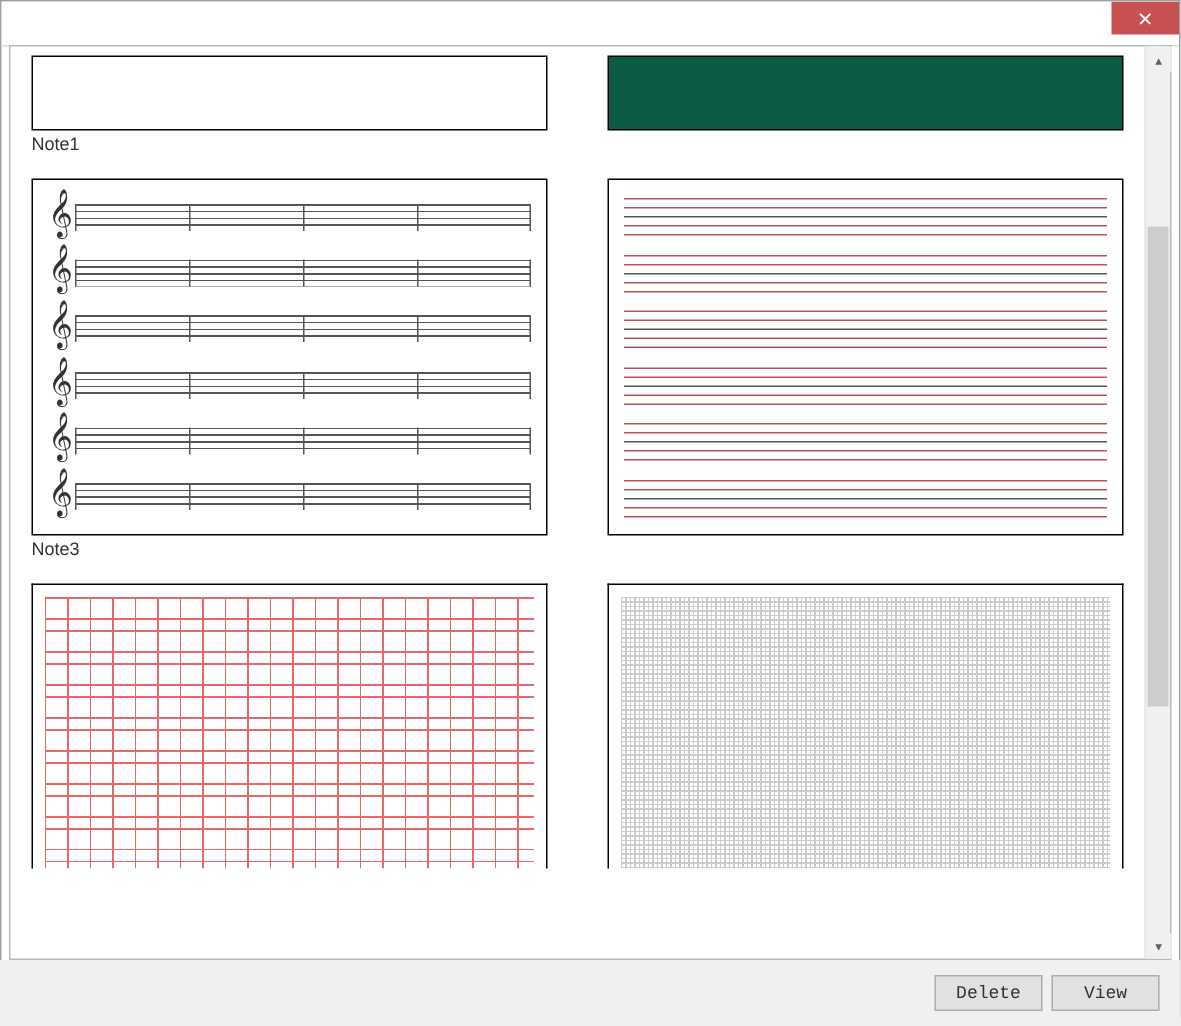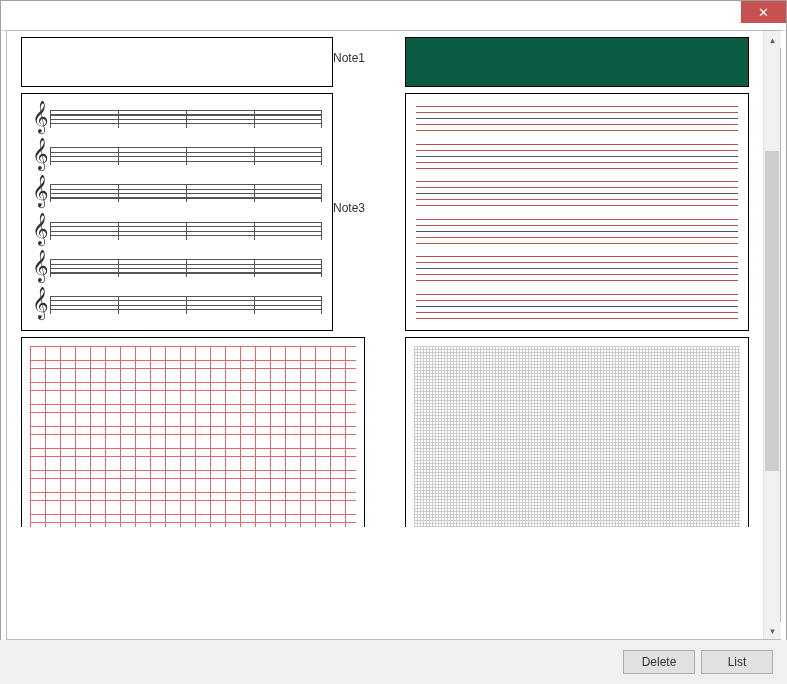--- a/index.html
+++ b/index.html
@@ -87,22 +87,22 @@
       background: #cdcdcd;
     }
     .grid {
       display: grid;
       grid-template-columns: 1fr 1fr;
       column-gap: 40px;
       row-gap: 6px;
     }
     .thumb-cell {
       display: flex;
-      flex-direction: row;
-      align-items: center;
+      flex-direction: column;
+      align-items: flex-start;
     }
     .thumb-frame {
       border: 1px solid #000;
       background: #fff;
       width: 100%;
       position: relative;
       overflow: hidden;
     }
     .thumb-label {
       text-align: center;
@@ -229,21 +229,21 @@
       min-width: 72px;
       height: 24px;
       border: 1px solid #adadad;
       background: #e1e1e1;
       font-size: 12px;
       color: #333;
       display: flex;
       align-items: center;
       justify-content: center;
       cursor: pointer;
-      font-family: Liberation Sans, sans-serif;
+      font-family: Liberation Mono, monospace;
     }
   </style>
 </head>
 <body>
 
 <div class="titlebar">
   <div class="close-button">
     <span>✕</span>
   </div>
 </div>
@@ -405,14 +405,14 @@
 
   <div class="scrollbar-track">
     <div class="scroll-arrow-up">▴</div>
     <div class="scroll-thumb"></div>
     <div class="scroll-arrow-down">▾</div>
   </div>
 </div>
 
 <div class="footer">
   <button class="btn">Delete</button>
-  <button class="btn">List</button>
+  <button class="btn">View</button>
 </div>
 
 </body></html>

